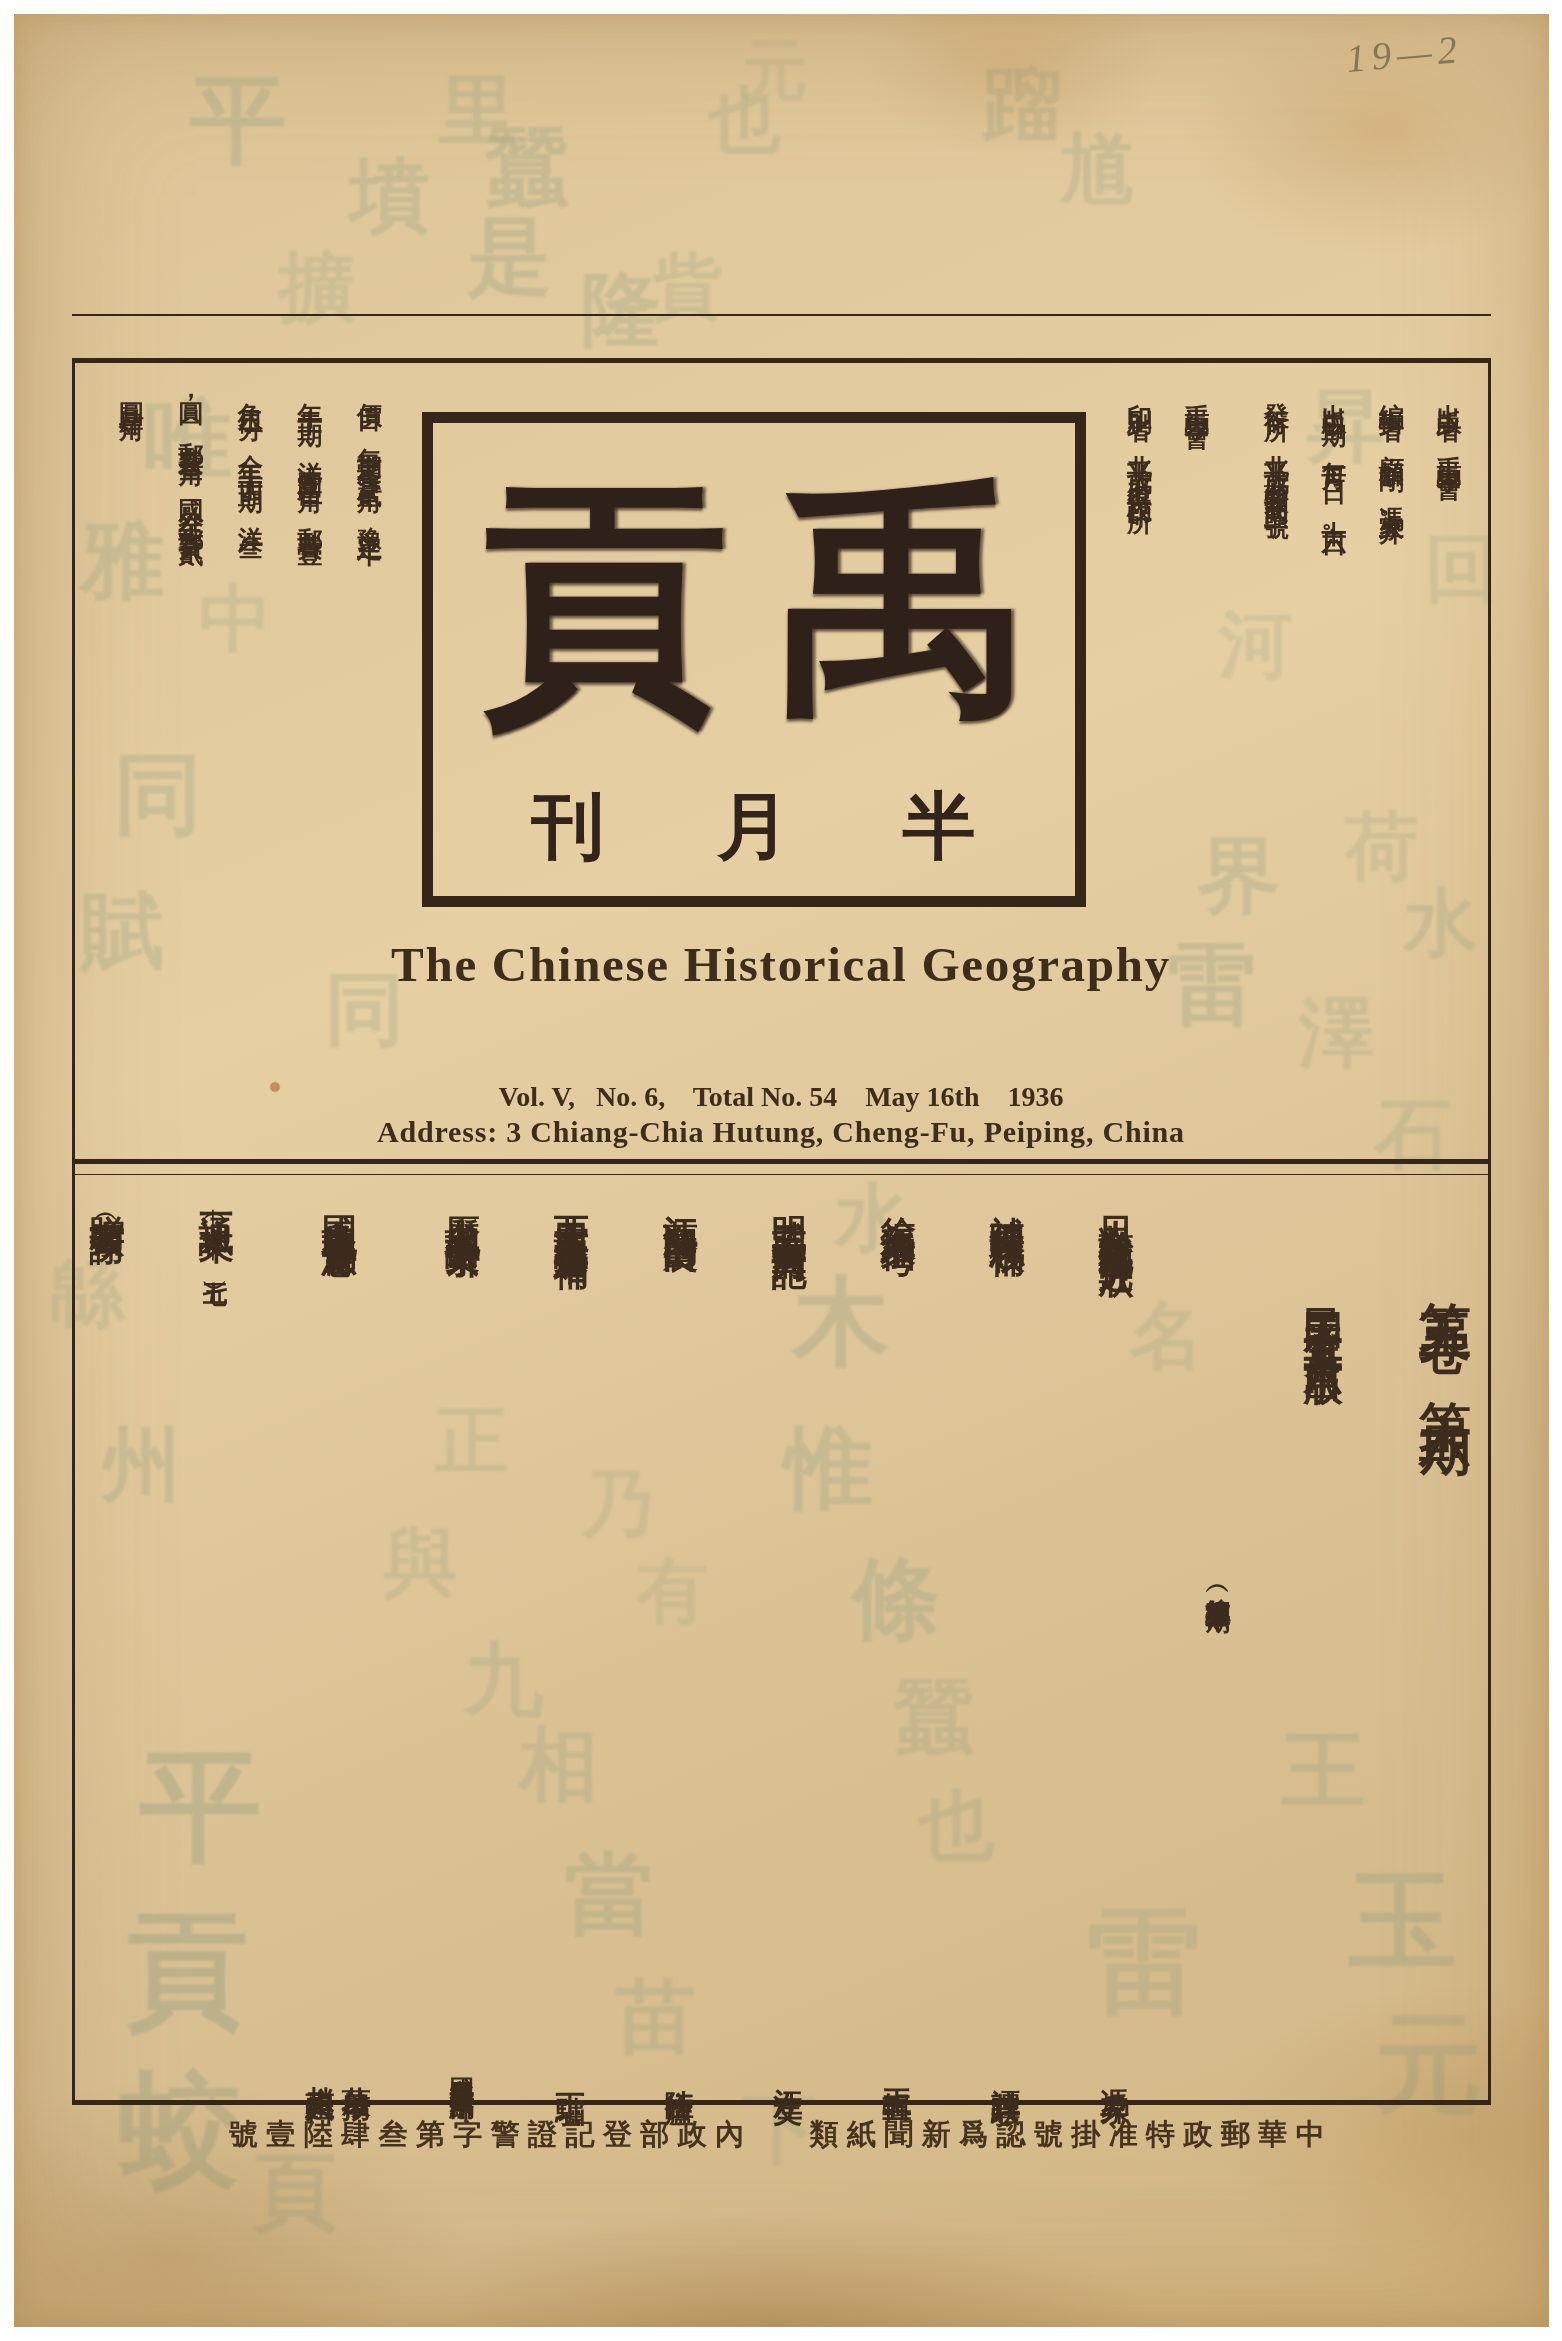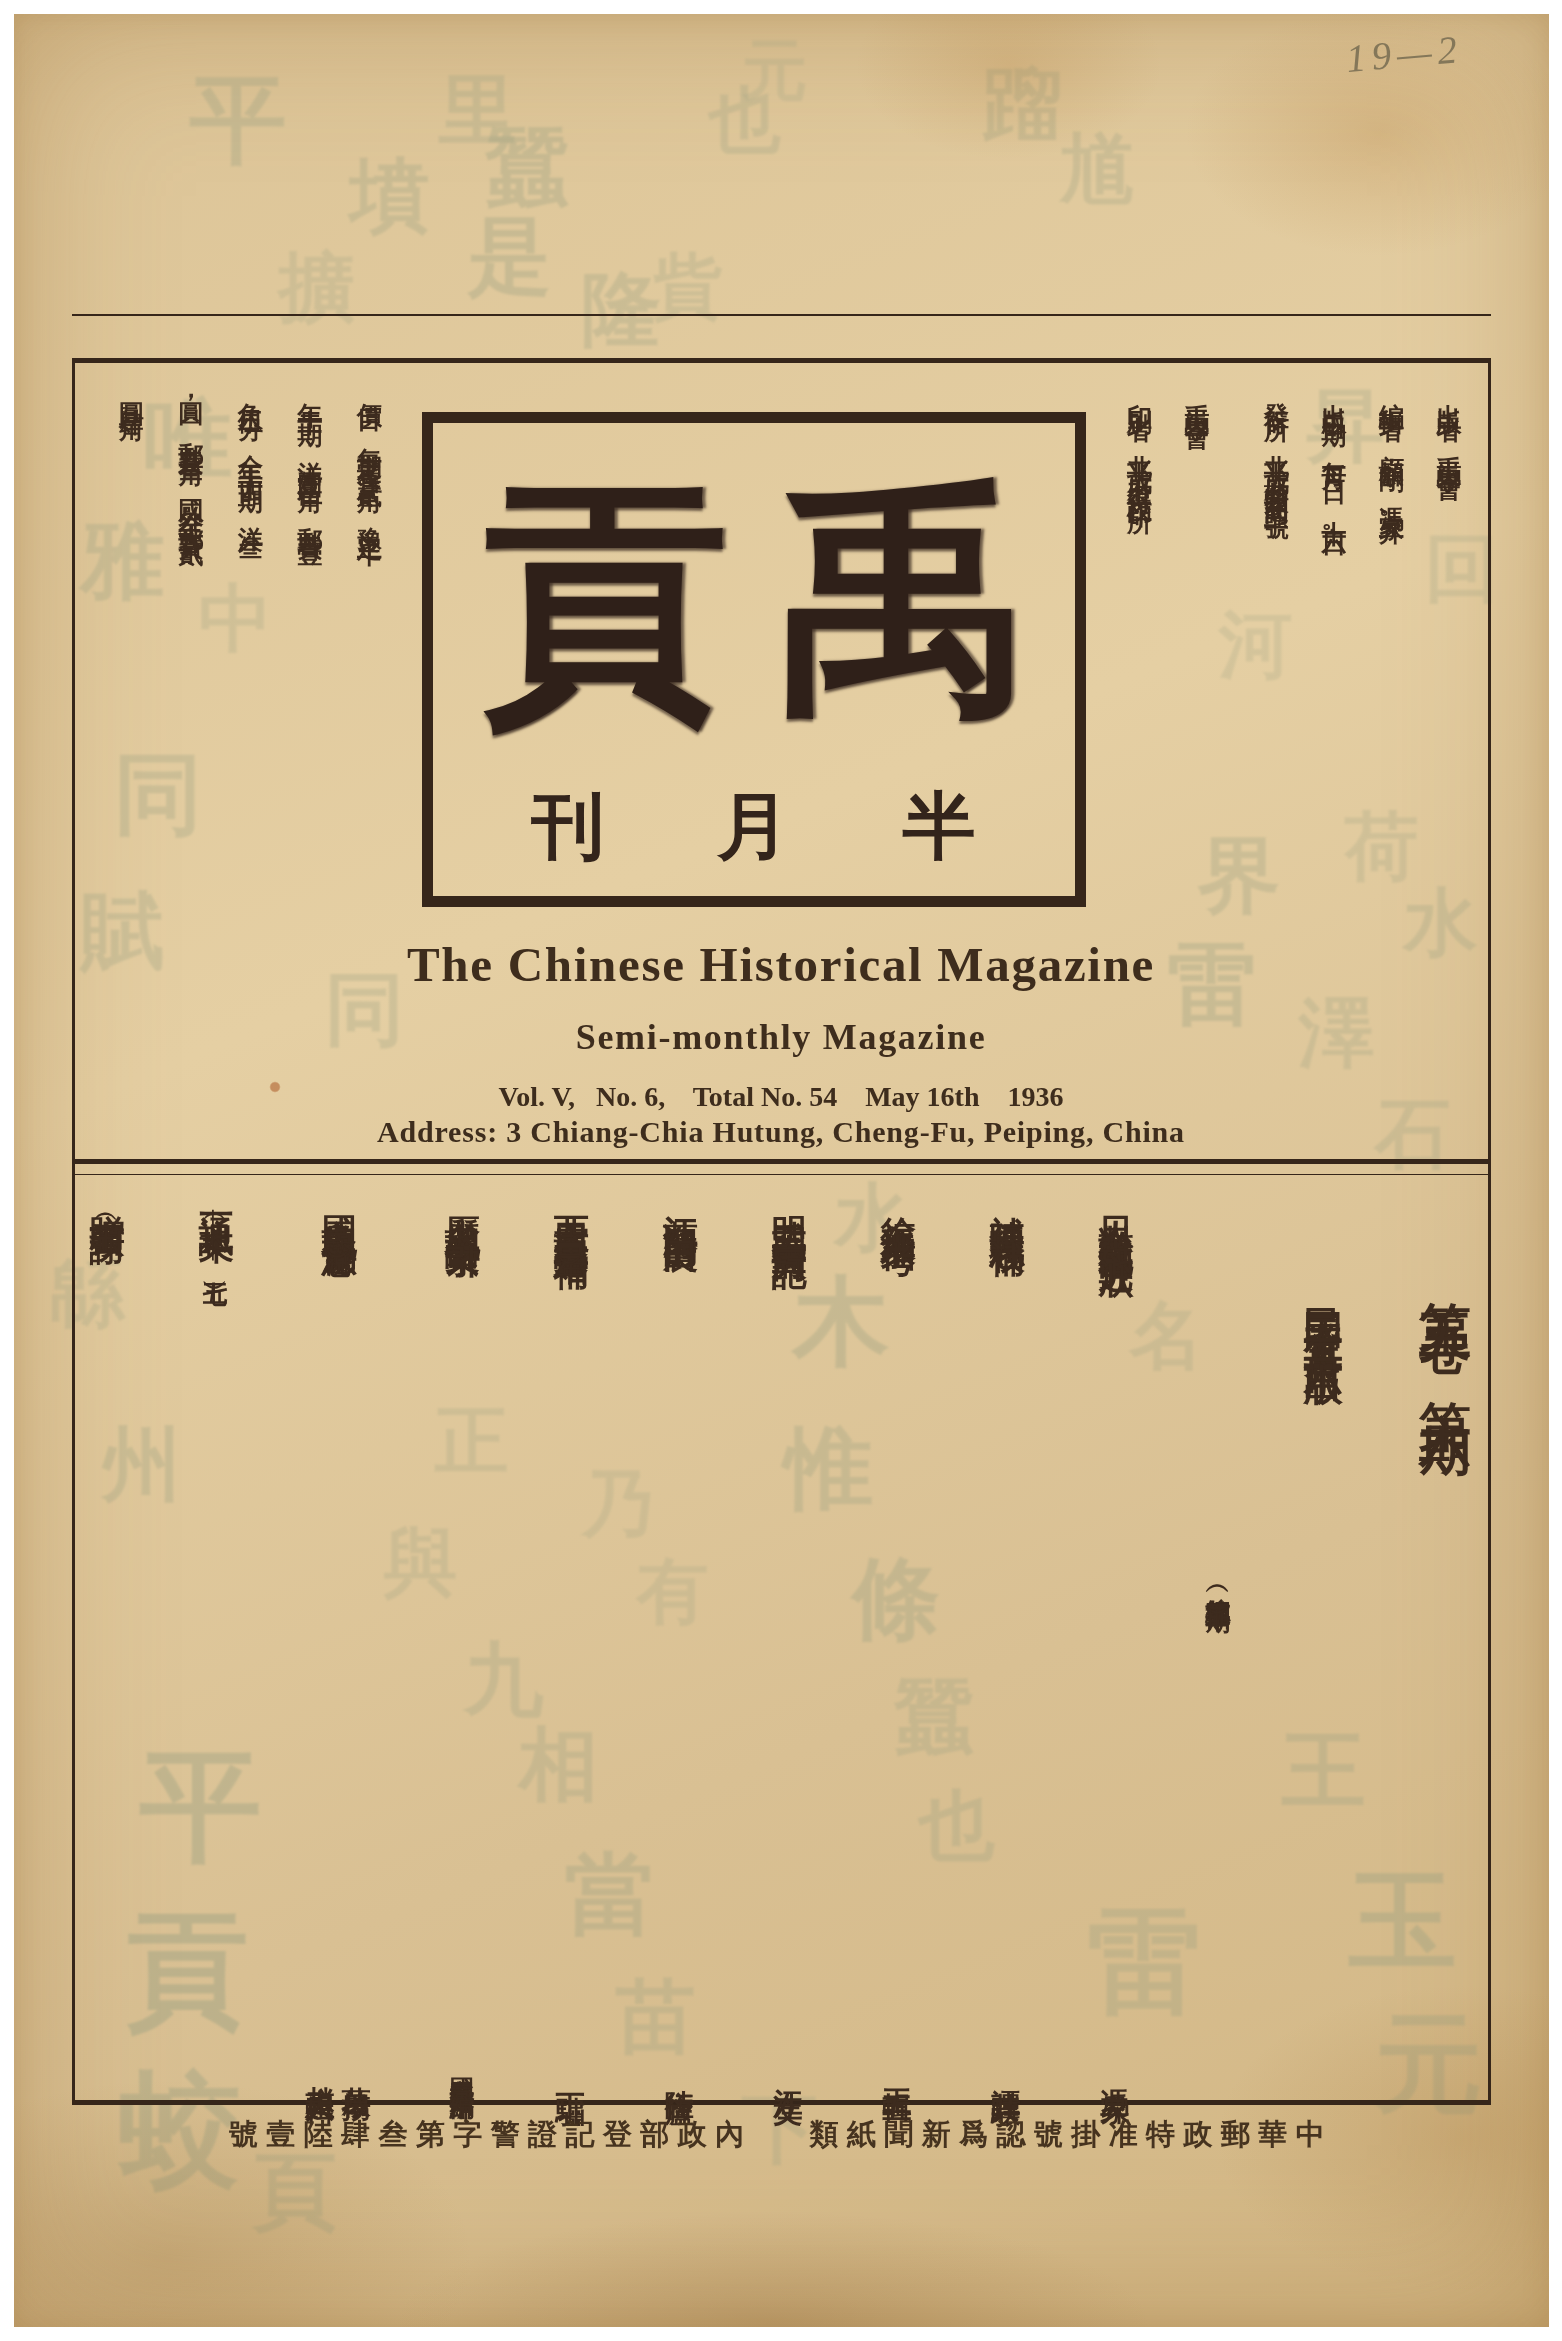--- a/index.html
+++ b/index.html
@@ -188,22 +188,21 @@
           <span>禹</span>
           <span>貢</span>
         </div>
       <div class="sub-chars" id="sub-chars">
           <span>半</span>
           <span>月</span>
           <span>刊</span>
         </div>
     </div>
 
-    <div class="eng eng-title">The Chinese Historical Magazine</div>
-    <div class="eng eng-sub">Semi-monthly  Magazine</div>
+    <div class="eng eng-title">The Chinese Historical Geography</div>
     <div class="eng issue-line">Vol. V,   No. 6,    Total No. 54    May 16th    1936</div>
     <div class="eng addr-line">Address: 3 Chiang-Chia Hutung, Cheng-Fu, Peiping, China</div>
 
     <div class="rule mid-thick"></div>
     <div class="rule mid-thin"></div>
 
     <div class="toc">
       <div class="toc-col vol">
         <span class="toc-title">第五卷　第六期</span>
       </div>

